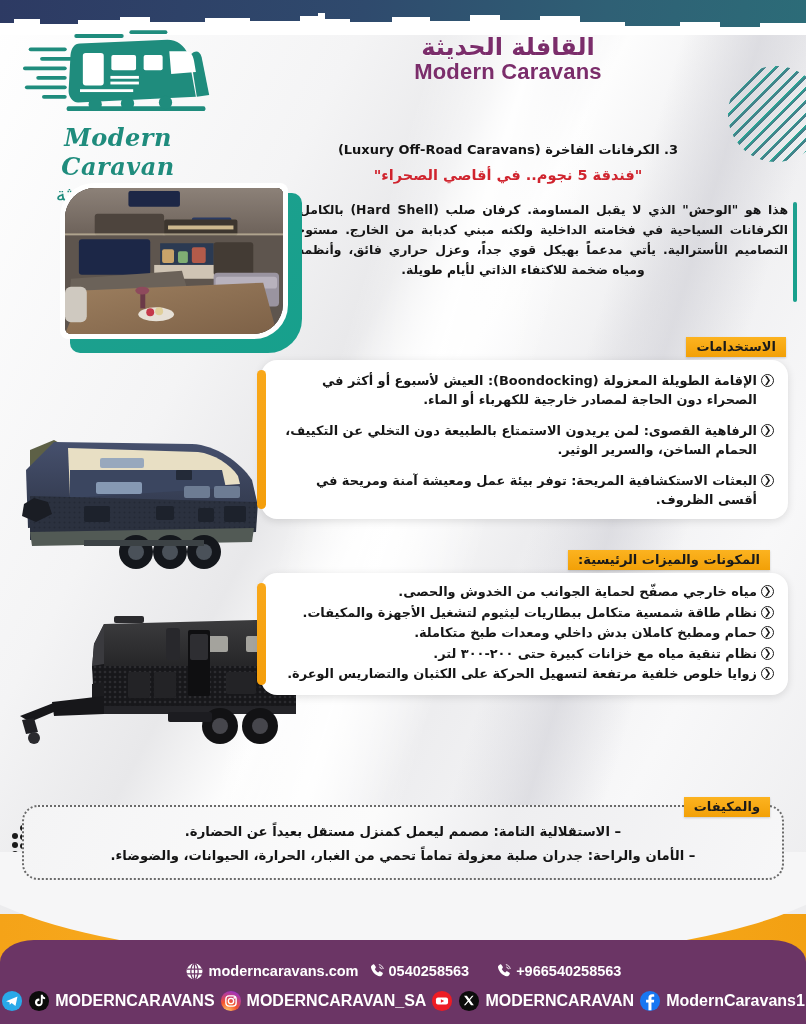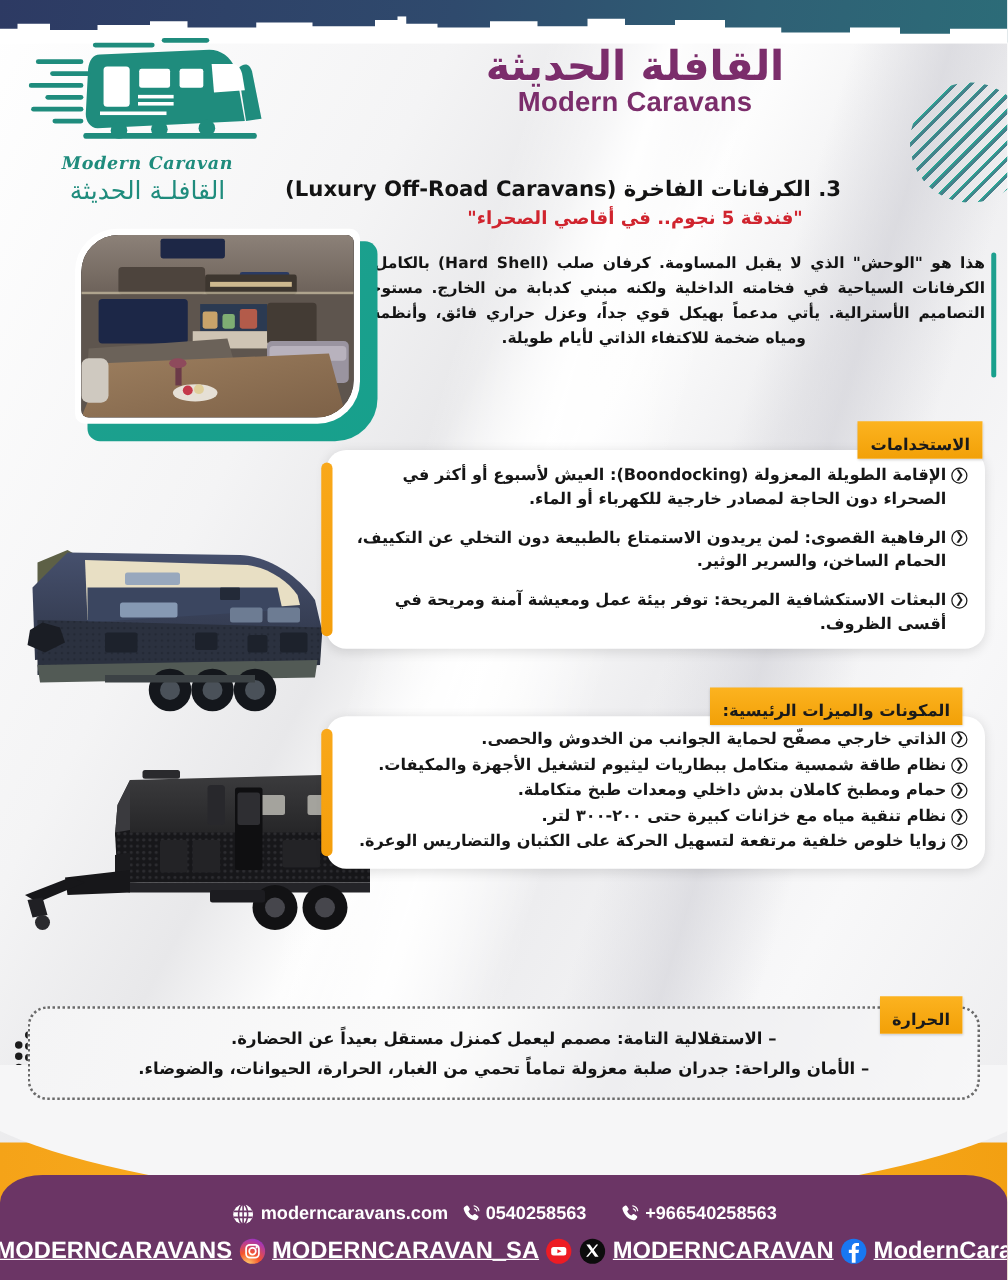--- a/index.html
+++ b/index.html
@@ -53,39 +53,39 @@
   .dotgrid { position:absolute; left:12px; top:822px; z-index:4; }
   .dotgrid i { display:block; width:6px; height:6px; border-radius:50%; background:#1b1b1b; margin:3px 0; }
   .dotgrid .col { display:inline-block; vertical-align:top; }
   .dotgrid .c2 { margin-right:2px; position:relative; top:8px; }
 
   
   .logo { position:absolute; left:18px; top:26px; width:200px; z-index:5; text-align:center; }
   .logo .mark { width:190px; height:96px; margin:0 auto; }
   .logo .ltxt-en {
     font-family:"DejaVu Serif", serif; font-style:italic; font-weight:700;
-    font-size:14px; color:#1f8c7d; letter-spacing:.5px; margin-top:1px;text-align:center;
+    font-size:24px; color:#1f8c7d; letter-spacing:.5px; margin-top:1px;text-align:center;
   }
   .logo .ltxt-ar {
     font-size:20px; font-weight:400; color:#1f8c7d; letter-spacing:1px; margin-top:1px;
   }
 
   
   .hdr { position:absolute; right:18px; top:34px; width:560px; text-align:center; z-index:6; }
   .hdr .t-ar {
-    font-size:33px; font-weight:700; color:#7b2d6b; letter-spacing:1px; line-height:1.15;
+    font-size:24px; font-weight:700; color:#7b2d6b; letter-spacing:1px; line-height:1.15;
     text-shadow:0 1px 0 rgba(255,255,255,.7);
   }
   .hdr .t-en {
     font-family:"Liberation Sans", sans-serif;
     font-size:22px; font-weight:700; color:#7b2d6b; letter-spacing:.2px; line-height:1.12; margin-top:-2px;
   }
   .subhead {
-    position:absolute; right:18px; top:142px; width:560px; text-align:left; z-index:6;
-    font-size:17px; font-weight:700; color:#131313; direction:rtl;
+    position:absolute; right:18px; top:142px; width:560px; text-align:center; z-index:6;
+    font-size:13px; font-weight:700; color:#131313; direction:rtl;
   }
   .tagline {
     position:absolute; right:18px; top:167px; width:560px; text-align:center; z-index:6;
     font-size:14.5px; font-weight:700; color:#d0242e; direction:rtl;
   }
 
   
   .intro {
     position:absolute; right:18px; top:200px; width:530px; z-index:6;
     direction:rtl; text-align:justify; text-align-last:center;
@@ -94,21 +94,21 @@
   .intro::before{
     content:""; position:absolute; right:-9px; top:2px; width:4px; height:100px;
     background:linear-gradient(#1fa08f,#17a08c); border-radius:3px;
   }
 
   
   .chip {
     position:absolute; z-index:8;
     background:linear-gradient(#fcb320,#f2a007);
     color:#1a1a1a; font-size:13px; font-weight:700;
-    padding:12px 10px 3px; direction:rtl; white-space:nowrap;
+    padding:2px 10px 3px; direction:rtl; white-space:nowrap;
     box-shadow:0 1px 2px rgba(0,0,0,.18);
     text-align:center;
   }
 
   
   .card {
     position:absolute; z-index:7;
     background:#ffffff;
     border-radius:16px;
     box-shadow:0 2px 9px rgba(0,0,0,.12);
@@ -165,21 +165,21 @@
     position:absolute; left:0; bottom:0; width:806px; height:84px; z-index:6;
     background:#6b3565;
     border-radius:34px 34px 0 0 / 22px 22px 0 0;
     color:#ffffff; direction:ltr; overflow:hidden;
   }
   .footer .row {
     display:flex; align-items:center; justify-content:center; gap:9px;
     font-family:"Liberation Sans", sans-serif; font-weight:700;
   }
   .footer .row1 { height:42px; font-size:14.5px; padding-top:20px; }
-  .footer .row2 { height:38px; font-size:19px; gap:5px;text-decoration:underline; }
+  .footer .row2 { height:38px; font-size:16px; gap:5px; }
   .footer .item { display:flex; align-items:center; gap:5px; white-space:nowrap; }
   .footer .item.tight { gap:3px;align-items:center; }
   .ic { display:inline-flex; align-items:center; justify-content:center; flex:none; }
   .ic svg { display:block; }
 
   .sep { width:8px; }
 </style>
 </head>
 <body>
 
@@ -385,42 +385,42 @@
       </li>
     </ul>
   </div>
 
   <div class="chip" style="right:36px; top:550px;">المكونات والميزات الرئيسية:</div>
   <div class="card" id="card-features">
     <div class="accent"></div>
     <ul>
       <li>
         <span class="bullet">❮</span>
-        <span>الذاتي خارجي مصفّح لحماية الجوانب من الخدوش والحصى.</span>
+        <span>مياه خارجي مصفّح لحماية الجوانب من الخدوش والحصى.</span>
       </li>
       <li>
         <span class="bullet">❮</span>
         <span>نظام طاقة شمسية متكامل ببطاريات ليثيوم لتشغيل الأجهزة والمكيفات.</span>
       </li>
       <li>
         <span class="bullet">❮</span>
         <span>حمام ومطبخ كاملان بدش داخلي ومعدات طبخ متكاملة.</span>
       </li>
       <li>
         <span class="bullet">❮</span>
         <span>نظام تنقية مياه مع خزانات كبيرة حتى ٢٠٠-٣٠٠ لتر.</span>
       </li>
       <li>
         <span class="bullet">❮</span>
         <span>زوايا خلوص خلفية مرتفعة لتسهيل الحركة على الكثبان والتضاريس الوعرة.</span>
       </li>
     </ul>
   </div>
 
-  <div class="chip" style="right:36px; top:797px; z-index:9;">الحرارة</div>
+  <div class="chip" style="right:36px; top:797px; z-index:9;">والمكيفات</div>
   <div id="card-adv">
     <p>– الاستقلالية التامة: مصمم ليعمل كمنزل مستقل بعيداً عن الحضارة.</p>
     <p>– الأمان والراحة: جدران صلبة معزولة تماماً تحمي من الغبار، الحرارة، الحيوانات، والضوضاء.</p>
   </div>
 
   <div class="orangeband">
     <div class="whitecurve"></div>
   </div>
 
   <div class="footer">

